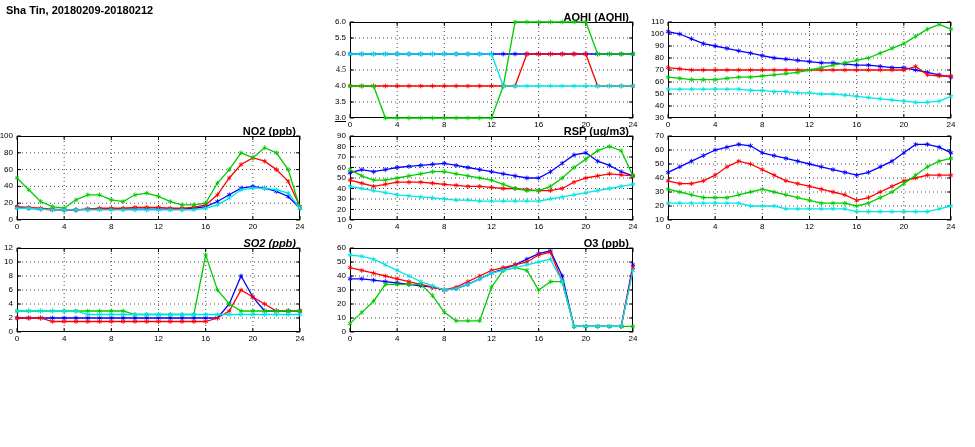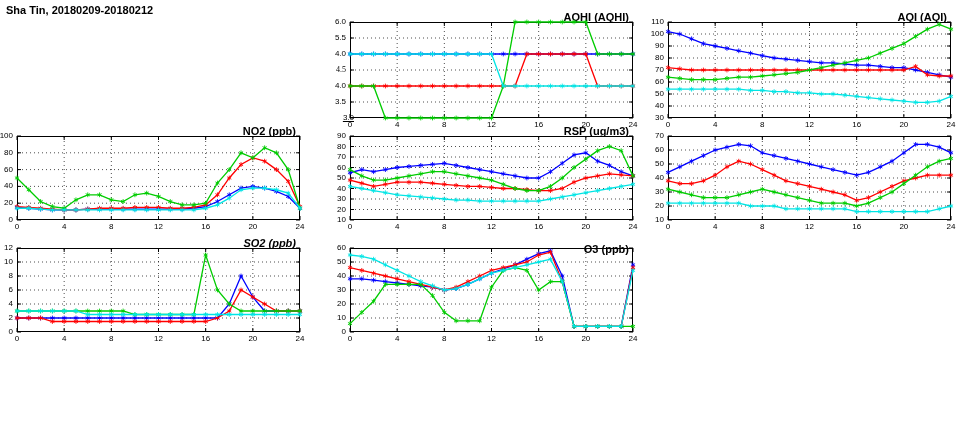--- a/index.html
+++ b/index.html
@@ -166,31 +166,30 @@
           <path d="M621.21,83.60L621.21,88.40 M619.13,84.80L623.29,87.20 M619.13,87.20L623.29,84.80 " stroke="#00e5e5" stroke-width="0.9" fill="none"></path>
           <path d="M633.00,83.60L633.00,88.40 M630.92,84.80L635.08,87.20 M630.92,87.20L635.08,84.80 " stroke="#00e5e5" stroke-width="0.9" fill="none"></path>
         </svg>
         <div class="tick-label" style="left: 338px; width: 24px; top: 120px;">0</div>
         <div class="tick-label" style="left: 385.167px; width: 24px; top: 120px;">4</div>
         <div class="tick-label" style="left: 432.333px; width: 24px; top: 120px;">8</div>
         <div class="tick-label" style="left: 479.5px; width: 24px; top: 120px;">12</div>
         <div class="tick-label" style="left: 526.667px; width: 24px; top: 120px;">16</div>
         <div class="tick-label" style="left: 573.833px; width: 24px; top: 120px;">20</div>
         <div class="tick-label" style="left: 621px; width: 24px; top: 120px;">24</div>
-        <div class="ytick-label" style="left: 324px; width: 30px; top: 113px; text-decoration: underline;">3.0</div>
+        <div class="ytick-label" style="left: 316px; width: 30px; top: 113px; text-decoration: underline;">3.0</div>
         <div class="ytick-label" style="left: 316px; width: 30px; top: 97px;">3.5</div>
         <div class="ytick-label" style="left: 316px; width: 30px; top: 81px;">4.0</div>
         <div class="ytick-label" style="left: 316px; width: 30px; top: 65px; font-family: Liberation Serif, serif;">4.5</div>
         <div class="ytick-label" style="left: 316px; width: 30px; top: 49px;">4.0</div>
         <div class="ytick-label" style="left: 316px; width: 30px; top: 33px;">5.5</div>
         <div class="ytick-label" style="left: 316px; width: 30px; top: 17px;">6.0</div>
       </div>
       <div class="panel" style="left: 0px; top: 0px; width: 975px; height: 447px; pointer-events: none;">
         <div class="plotbox" style="left: 668px; top: 22px; width: 283px; height: 96px;"></div>
-        <div class="panel-title" style="left: 668px; width: 279px; top: 11px;">AQI (AQI)</div>
         <svg width="975" height="447" style="left: 0px; top: 0px;">
           <line x1="669" x2="950" y1="106" y2="106" stroke="#000" stroke-width="0.7" stroke-dasharray="1,3"></line>
           <line x1="669" x2="950" y1="94" y2="94" stroke="#000" stroke-width="0.7" stroke-dasharray="1,3"></line>
           <line x1="669" x2="950" y1="82" y2="82" stroke="#000" stroke-width="0.7" stroke-dasharray="1,3"></line>
           <line x1="669" x2="950" y1="70" y2="70" stroke="#000" stroke-width="0.7" stroke-dasharray="1,3"></line>
           <line x1="669" x2="950" y1="58" y2="58" stroke="#000" stroke-width="0.7" stroke-dasharray="1,3"></line>
           <line x1="669" x2="950" y1="46" y2="46" stroke="#000" stroke-width="0.7" stroke-dasharray="1,3"></line>
           <line x1="669" x2="950" y1="34" y2="34" stroke="#000" stroke-width="0.7" stroke-dasharray="1,3"></line>
           <line y1="23" y2="117" x1="715.1666666666666" x2="715.1666666666666" stroke="#000" stroke-width="0.7" stroke-dasharray="1,3"></line>
           <line y1="23" y2="117" x1="762.3333333333334" x2="762.3333333333334" stroke="#000" stroke-width="0.7" stroke-dasharray="1,3"></line>
@@ -997,21 +996,21 @@
         <div class="ytick-label" style="left: -17px; width: 30px; top: 327px;">0</div>
         <div class="ytick-label" style="left: -17px; width: 30px; top: 313px;">2</div>
         <div class="ytick-label" style="left: -17px; width: 30px; top: 299px;">4</div>
         <div class="ytick-label" style="left: -17px; width: 30px; top: 285px;">6</div>
         <div class="ytick-label" style="left: -17px; width: 30px; top: 271px;">8</div>
         <div class="ytick-label" style="left: -17px; width: 30px; top: 257px;">10</div>
         <div class="ytick-label" style="left: -17px; width: 30px; top: 243px;">12</div>
       </div>
       <div class="panel" style="left: 0px; top: 0px; width: 975px; height: 447px; pointer-events: none;">
         <div class="plotbox" style="left: 350px; top: 248px; width: 283px; height: 84px;"></div>
-        <div class="panel-title" style="left: 350px; width: 279px; top: 243px;">O3 (ppb)</div>
+        <div class="panel-title" style="left: 350px; width: 279px; top: 237px;">O3 (ppb)</div>
         <svg width="975" height="447" style="left: 0px; top: 0px;">
           <line x1="351" x2="632" y1="318" y2="318" stroke="#000" stroke-width="0.7" stroke-dasharray="1,3"></line>
           <line x1="351" x2="632" y1="304" y2="304" stroke="#000" stroke-width="0.7" stroke-dasharray="1,3"></line>
           <line x1="351" x2="632" y1="290" y2="290" stroke="#000" stroke-width="0.7" stroke-dasharray="1,3"></line>
           <line x1="351" x2="632" y1="276" y2="276" stroke="#000" stroke-width="0.7" stroke-dasharray="1,3"></line>
           <line x1="351" x2="632" y1="262" y2="262" stroke="#000" stroke-width="0.7" stroke-dasharray="1,3"></line>
           <line y1="249" y2="331" x1="397.1666666666667" x2="397.1666666666667" stroke="#000" stroke-width="0.7" stroke-dasharray="1,3"></line>
           <line y1="249" y2="331" x1="444.3333333333333" x2="444.3333333333333" stroke="#000" stroke-width="0.7" stroke-dasharray="1,3"></line>
           <line y1="249" y2="331" x1="491.5" x2="491.5" stroke="#000" stroke-width="0.7" stroke-dasharray="1,3"></line>
           <line y1="249" y2="331" x1="538.6666666666666" x2="538.6666666666666" stroke="#000" stroke-width="0.7" stroke-dasharray="1,3"></line>

